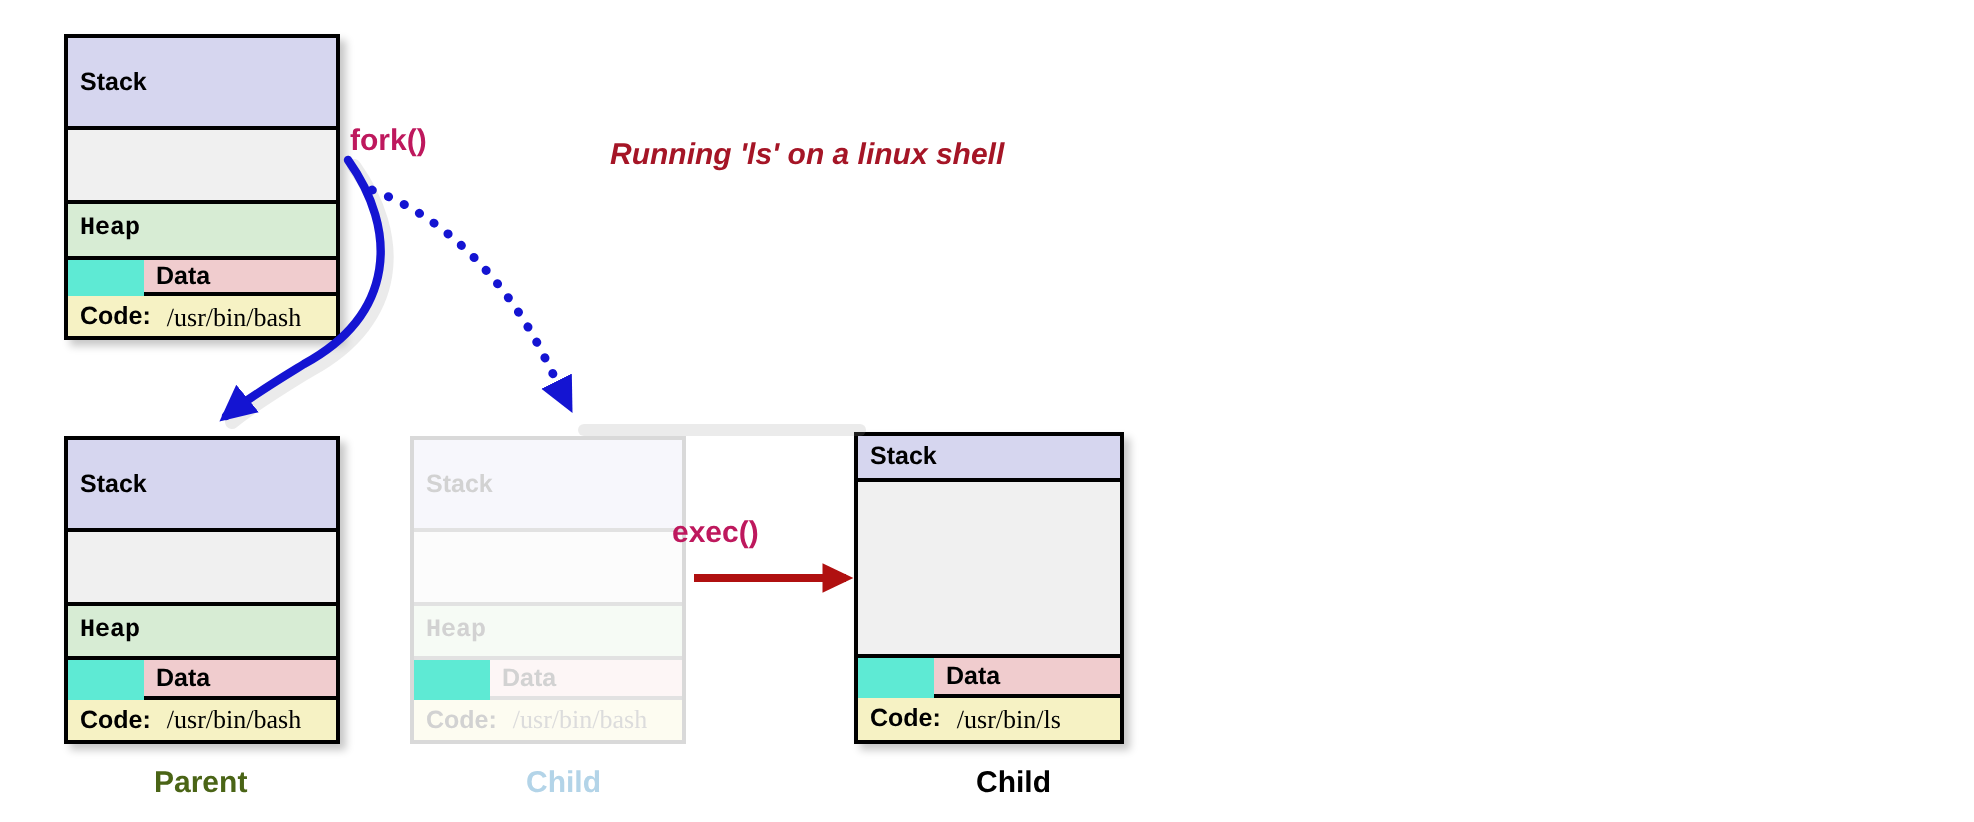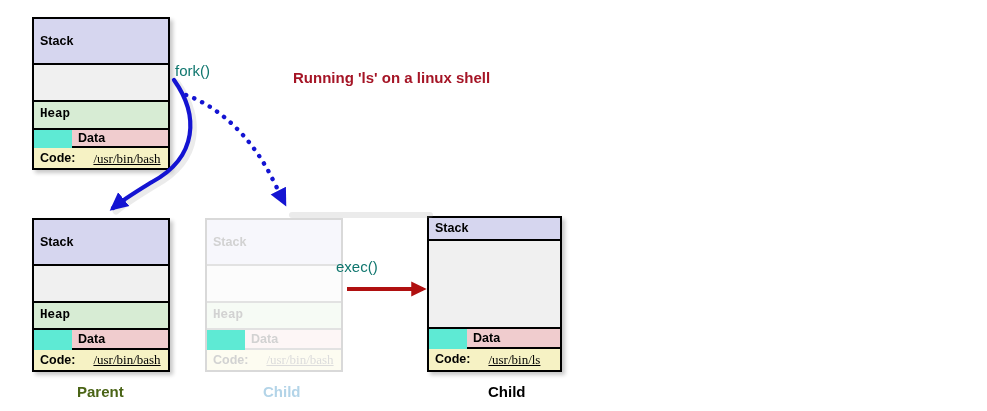--- a/index.html
+++ b/index.html
@@ -53,22 +53,21 @@
   .seg-stack { background: #d6d6ef; }
   .seg-gap   { background: #f0f0f0; }
   .seg-heap  { background: #d7ecd4; font-family: Liberation Mono, monospace; }
   .seg-data  { background: #f0ccce; margin-left: 38px; }
   .seg-code  { background: #f6f2c4; text-align: right; }
 
   .seg .code-path {
     font-weight: normal;
     font-family: "Liberation Serif", serif;
     font-size: 13px;
-    margin-left: 18px;
-    text-decoration: underline;
+    margin-left: 8px;
   }
   .seg .code-key {
     font-family: "Liberation Sans", sans-serif;
     font-weight: bold;
     font-size: 12.5px;
   }
 
   
   .mem-box.faded {
     border-color: #d9d9d9;
@@ -90,22 +89,22 @@
     font-weight: bold;
     white-space: nowrap;
     z-index: 6;
     margin-left: 27px;
   }
 
   
   .op-label {
     position: absolute;
     font-size: 15px;
-    font-weight: normal;
-    color: #0f766e;
+    font-weight: bold;
+    color: #be185d;
     white-space: nowrap;
     z-index: 8;
   }
   .title-label {
     position: absolute;
     font-size: 15px;
     font-weight: bold;
     color: #a51526;
     white-space: nowrap;
     z-index: 8;
@@ -190,21 +189,21 @@
       <span class="code-key">Code:</span>
         <span class="code-path">/usr/bin/ls</span>
     </div>
   </div>
   <div class="caption" style="left:461px; top:383px; color:#000000;">Child</div>
 
   <div class="op-label" style="left:175px; top:62px;">fork()</div>
 
   <div class="op-label" style="left:336px; top:258px;">exec()</div>
 
-  <div class="title-label" style="left:293px; top:69px;">Running 'ls' on a linux shell</div>
+  <div class="title-label" style="left:305px; top:69px;font-style:italic;">Running 'ls' on a linux shell</div>
 
   <svg id="arrow-layer" viewBox="0 0 987 411" width="987" height="411">
     <defs>
       <marker id="head-blue" viewBox="0 0 10 10" refX="7.2" refY="5" markerWidth="4.6" markerHeight="4.6" orient="auto-start-reverse">
         <path d="M 0 0.4 L 9.4 5 L 0 9.6 z" fill="#1414d2"></path>
       </marker>
       <marker id="head-blue-dot" viewBox="0 0 10 10" refX="6.6" refY="5" markerWidth="4.4" markerHeight="4.4" orient="auto-start-reverse">
         <path d="M 0 0.6 L 9.2 5 L 0 9.4 z" fill="#1414d2"></path>
       </marker>
       <marker id="head-red" viewBox="0 0 10 10" refX="7" refY="5" markerWidth="4.2" markerHeight="4.2" orient="auto-start-reverse">

